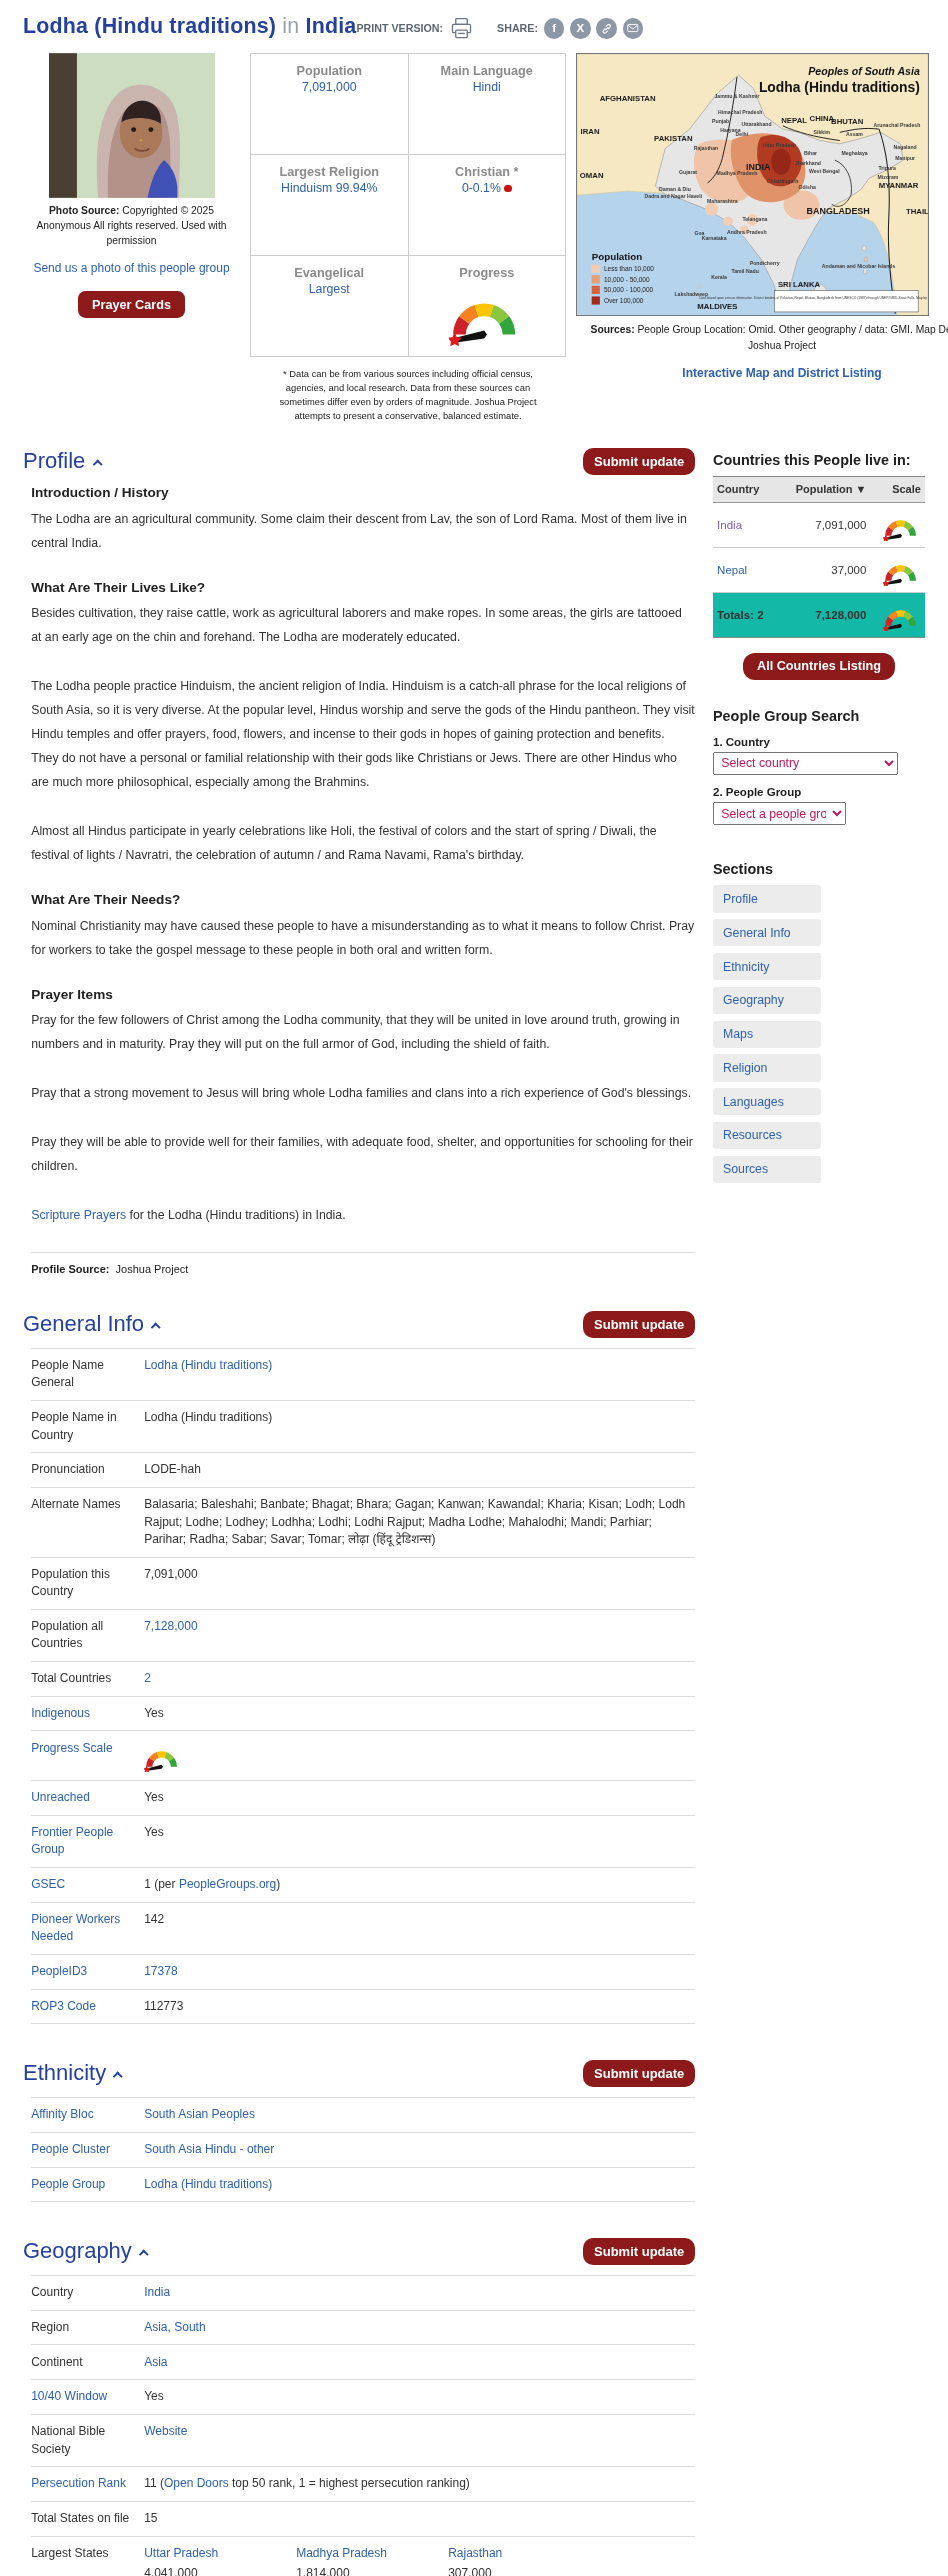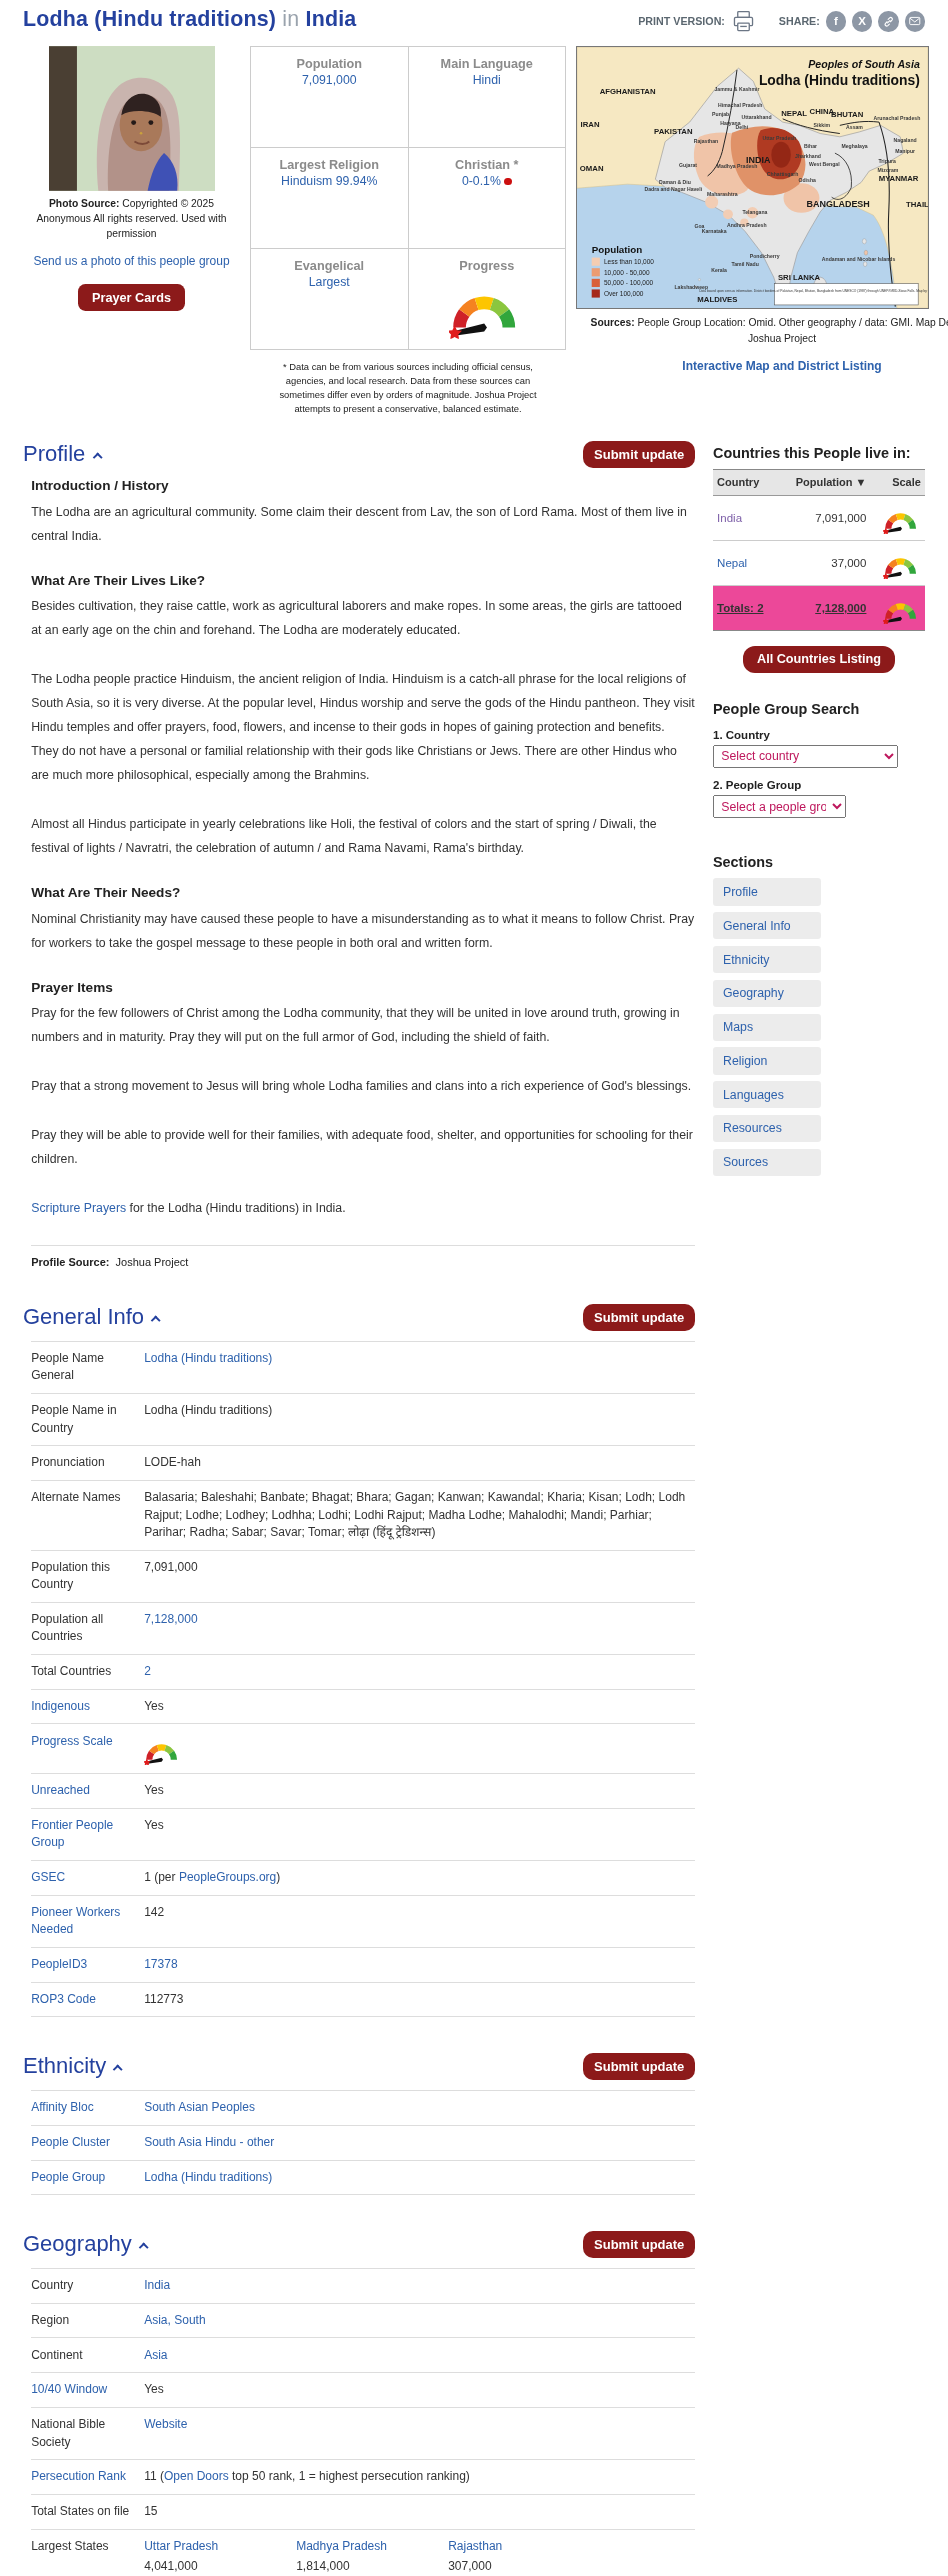--- a/index.html
+++ b/index.html
@@ -3,21 +3,21 @@
 <meta charset="utf-8">
 <title>Lodha (Hindu traditions) in India</title>
 <style>
   * { box-sizing: border-box; }
   html,body { margin:0; padding:0; background:#fff; }
   body { width:948px; font-family:"Liberation Sans", sans-serif; color:#333; }
   a, .link { color:#2e62ad; text-decoration:none; cursor:pointer; }
   .page { padding:6.6px 23px 33px 23px; }
 
   
-  .hdr { display:flex; justify-content:space-between; align-items:flex-start; }
+  .hdr { display:flex; align-items:flex-start;margin-top:7px; }
   .title { font-size:21.4px; color:#24419e; font-weight:600; letter-spacing:0.2px; }
   .title .in { color:#9aa3ad; font-weight:400; }
   .hdr-right { display:flex; align-items:center; gap:5.8px; margin-top:3.3px; color:#5b6770; font-weight:700; font-size:10.7px; }
   .hdr-right .gap { width:11.5px; }
   .sicon { width:20.5px; height:20.5px; border-radius:50%; background:#8d97a5; color:#fff; display:flex; align-items:center; justify-content:center; font-weight:700; font-size:11.5px; cursor:pointer; }
   .printer-icon { cursor:pointer; }
 
   
   .top { display:flex; gap:10px; margin-top:13px; }
   .photo-col { width:217px; text-align:center; flex:none; }
@@ -76,21 +76,21 @@
   .gauge-sm { width:38px; display:block; }
   .states { display:grid; grid-template-columns:152px 152px 1fr; row-gap:13px; }
   .state-item .num { color:#333; margin-top:2.5px; }
 
   
   .side-h { font-weight:700; font-size:14.4px; color:#222; margin:3.3px 0 8.2px 0; }
   .ctable { width:100%; border-collapse:collapse; font-size:11.5px; }
   .ctable th { background:#e6e6e6; border-top:1.6px solid #888; border-bottom:0.8px solid #999; padding:6.6px 4.1px; text-align:left; font-size:11px; }
   .ctable th.r, .ctable td.r { text-align:right; }
   .ctable td { border-bottom:0.8px solid #ccc; padding:5.8px 4.1px; }
-  .ctable .tot td { background:#ec4899; font-weight:700; border-bottom:1.6px solid #888;text-decoration:underline; }
+  .ctable .tot td { background:#14b8a6; font-weight:700; border-bottom:1.6px solid #888; }
   .visited { color:#7d5fa8; }
   .listing-btn { display:block; width:max-content; margin:15px auto 0 auto; border-radius:12px; }
   .search { margin-top:28px; }
   .fld-lab { font-weight:700; font-size:11.5px; margin:11.5px 0 4.1px 0; color:#222; }
   .search select { font-family:"Liberation Sans",sans-serif; font-size:12.3px; padding:2.5px 3.3px; color:#be185d; }
   .sel-country { width:185px; }
   .sel-group { width:133px; }
   .sections { margin-top:36px; }
   .sec-btn { display:block; background:#ececec; color:#2e62ad; border-radius:3.3px; padding:6.6px 10px; margin-bottom:6.6px; font-size:12.3px; width:108px; cursor:pointer; }
 </style>

